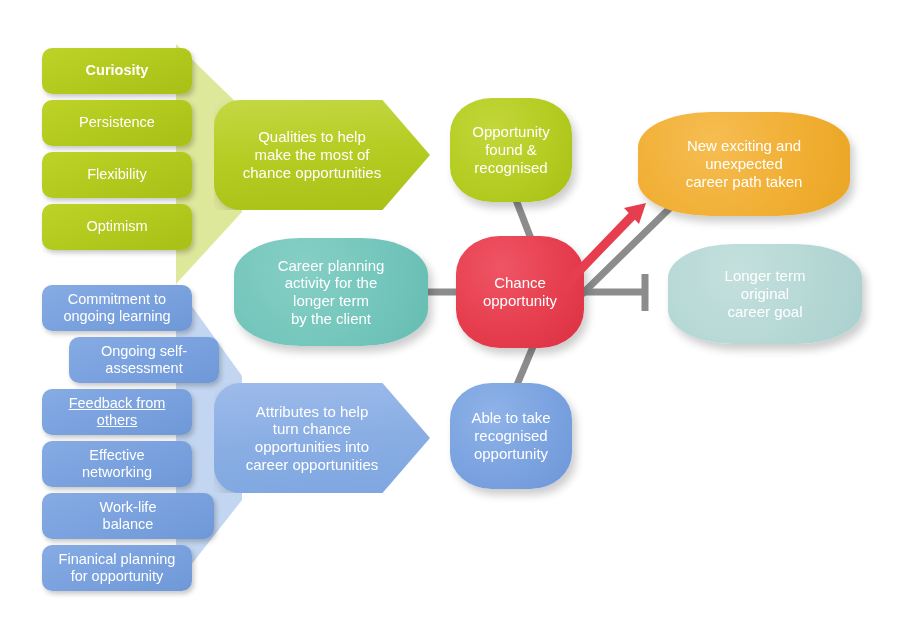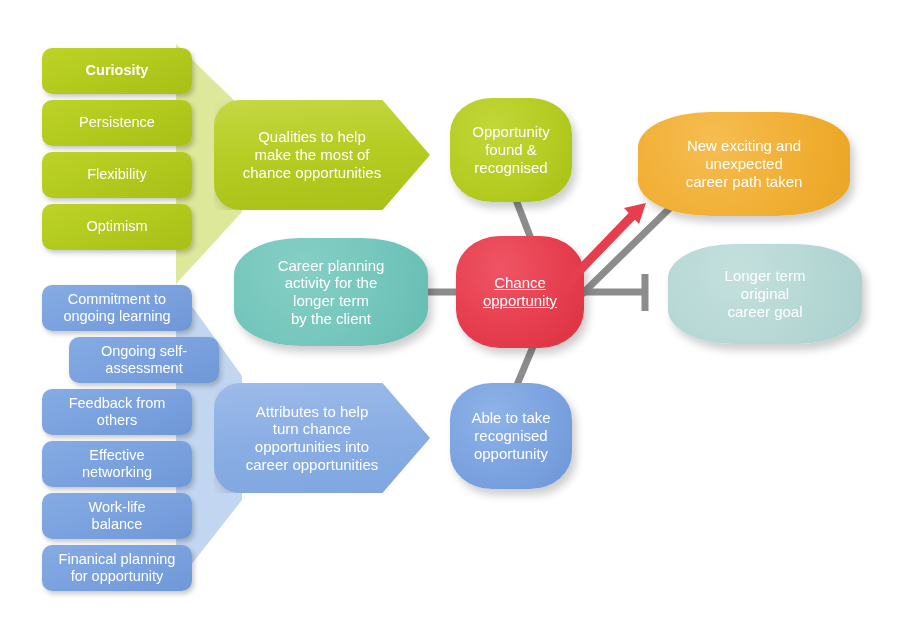--- a/index.html
+++ b/index.html
@@ -54,21 +54,20 @@
     box-shadow: 4px 6px 9px rgba(0,0,0,0.20);
   }
   .blob-green {
     background: radial-gradient(circle at 35% 30%, #c2d73a 0%, #b5cc22 55%, #a7c013 100%);
   }
   .blob-blue {
     background: radial-gradient(circle at 35% 30%, #8fb2e8 0%, #7ba3e0 55%, #6d96d8 100%);
   }
   .blob-red {
     background: radial-gradient(circle at 35% 28%, #ef5565 0%, #e63e4e 55%, #d93143 100%);
-    text-decoration: underline;
   }
   .blob-orange {
     background: radial-gradient(circle at 35% 28%, #f6bd52 0%, #f1af34 55%, #e9a522 100%);
   }
   .blob-teal {
     background: radial-gradient(circle at 35% 28%, #86cfc5 0%, #74c6bc 55%, #65bcb1 100%);
   }
   .blob-teal-pale {
     background: radial-gradient(circle at 35% 28%, #c4e0dd 0%, #b6d8d5 55%, #a9d0cd 100%);
   }
@@ -152,29 +151,29 @@
   </div>
 
   <div class="node pill pill-blue" style="left:42px; top:285px; width:150px; height:46px;">
     <span>Commitment to
 ongoing learning</span>
   </div>
   <div class="node pill pill-blue" style="left:42px; top:337px; width:150px; height:46px;margin-left:27px;">
     <span>Ongoing self-
 assessment</span>
   </div>
-  <div class="node pill pill-blue" style="left:42px; top:389px; width:150px; height:46px;">
+  <div class="node pill pill-blue" style="left:42px; top:389px; width:150px; height:46px;text-decoration:underline;">
     <span>Feedback from
 others</span>
   </div>
   <div class="node pill pill-blue" style="left:42px; top:441px; width:150px; height:46px;">
     <span>Effective
 networking</span>
   </div>
-  <div class="node pill pill-blue" style="left:42px; top:493px; width:150px; height:46px;">
+  <div class="node pill pill-blue" style="left:42px; top:493px; width:172px; height:46px;">
     <span>Work-life
 balance</span>
   </div>
   <div class="node pill pill-blue" style="left:42px; top:545px; width:150px; height:46px;">
     <span>Finanical planning
 for opportunity</span>
   </div>
 
   <div class="node chevron chev-green" style="left:214px; top:100px; width:216px; height:110px;">
     <span>Qualities to help

